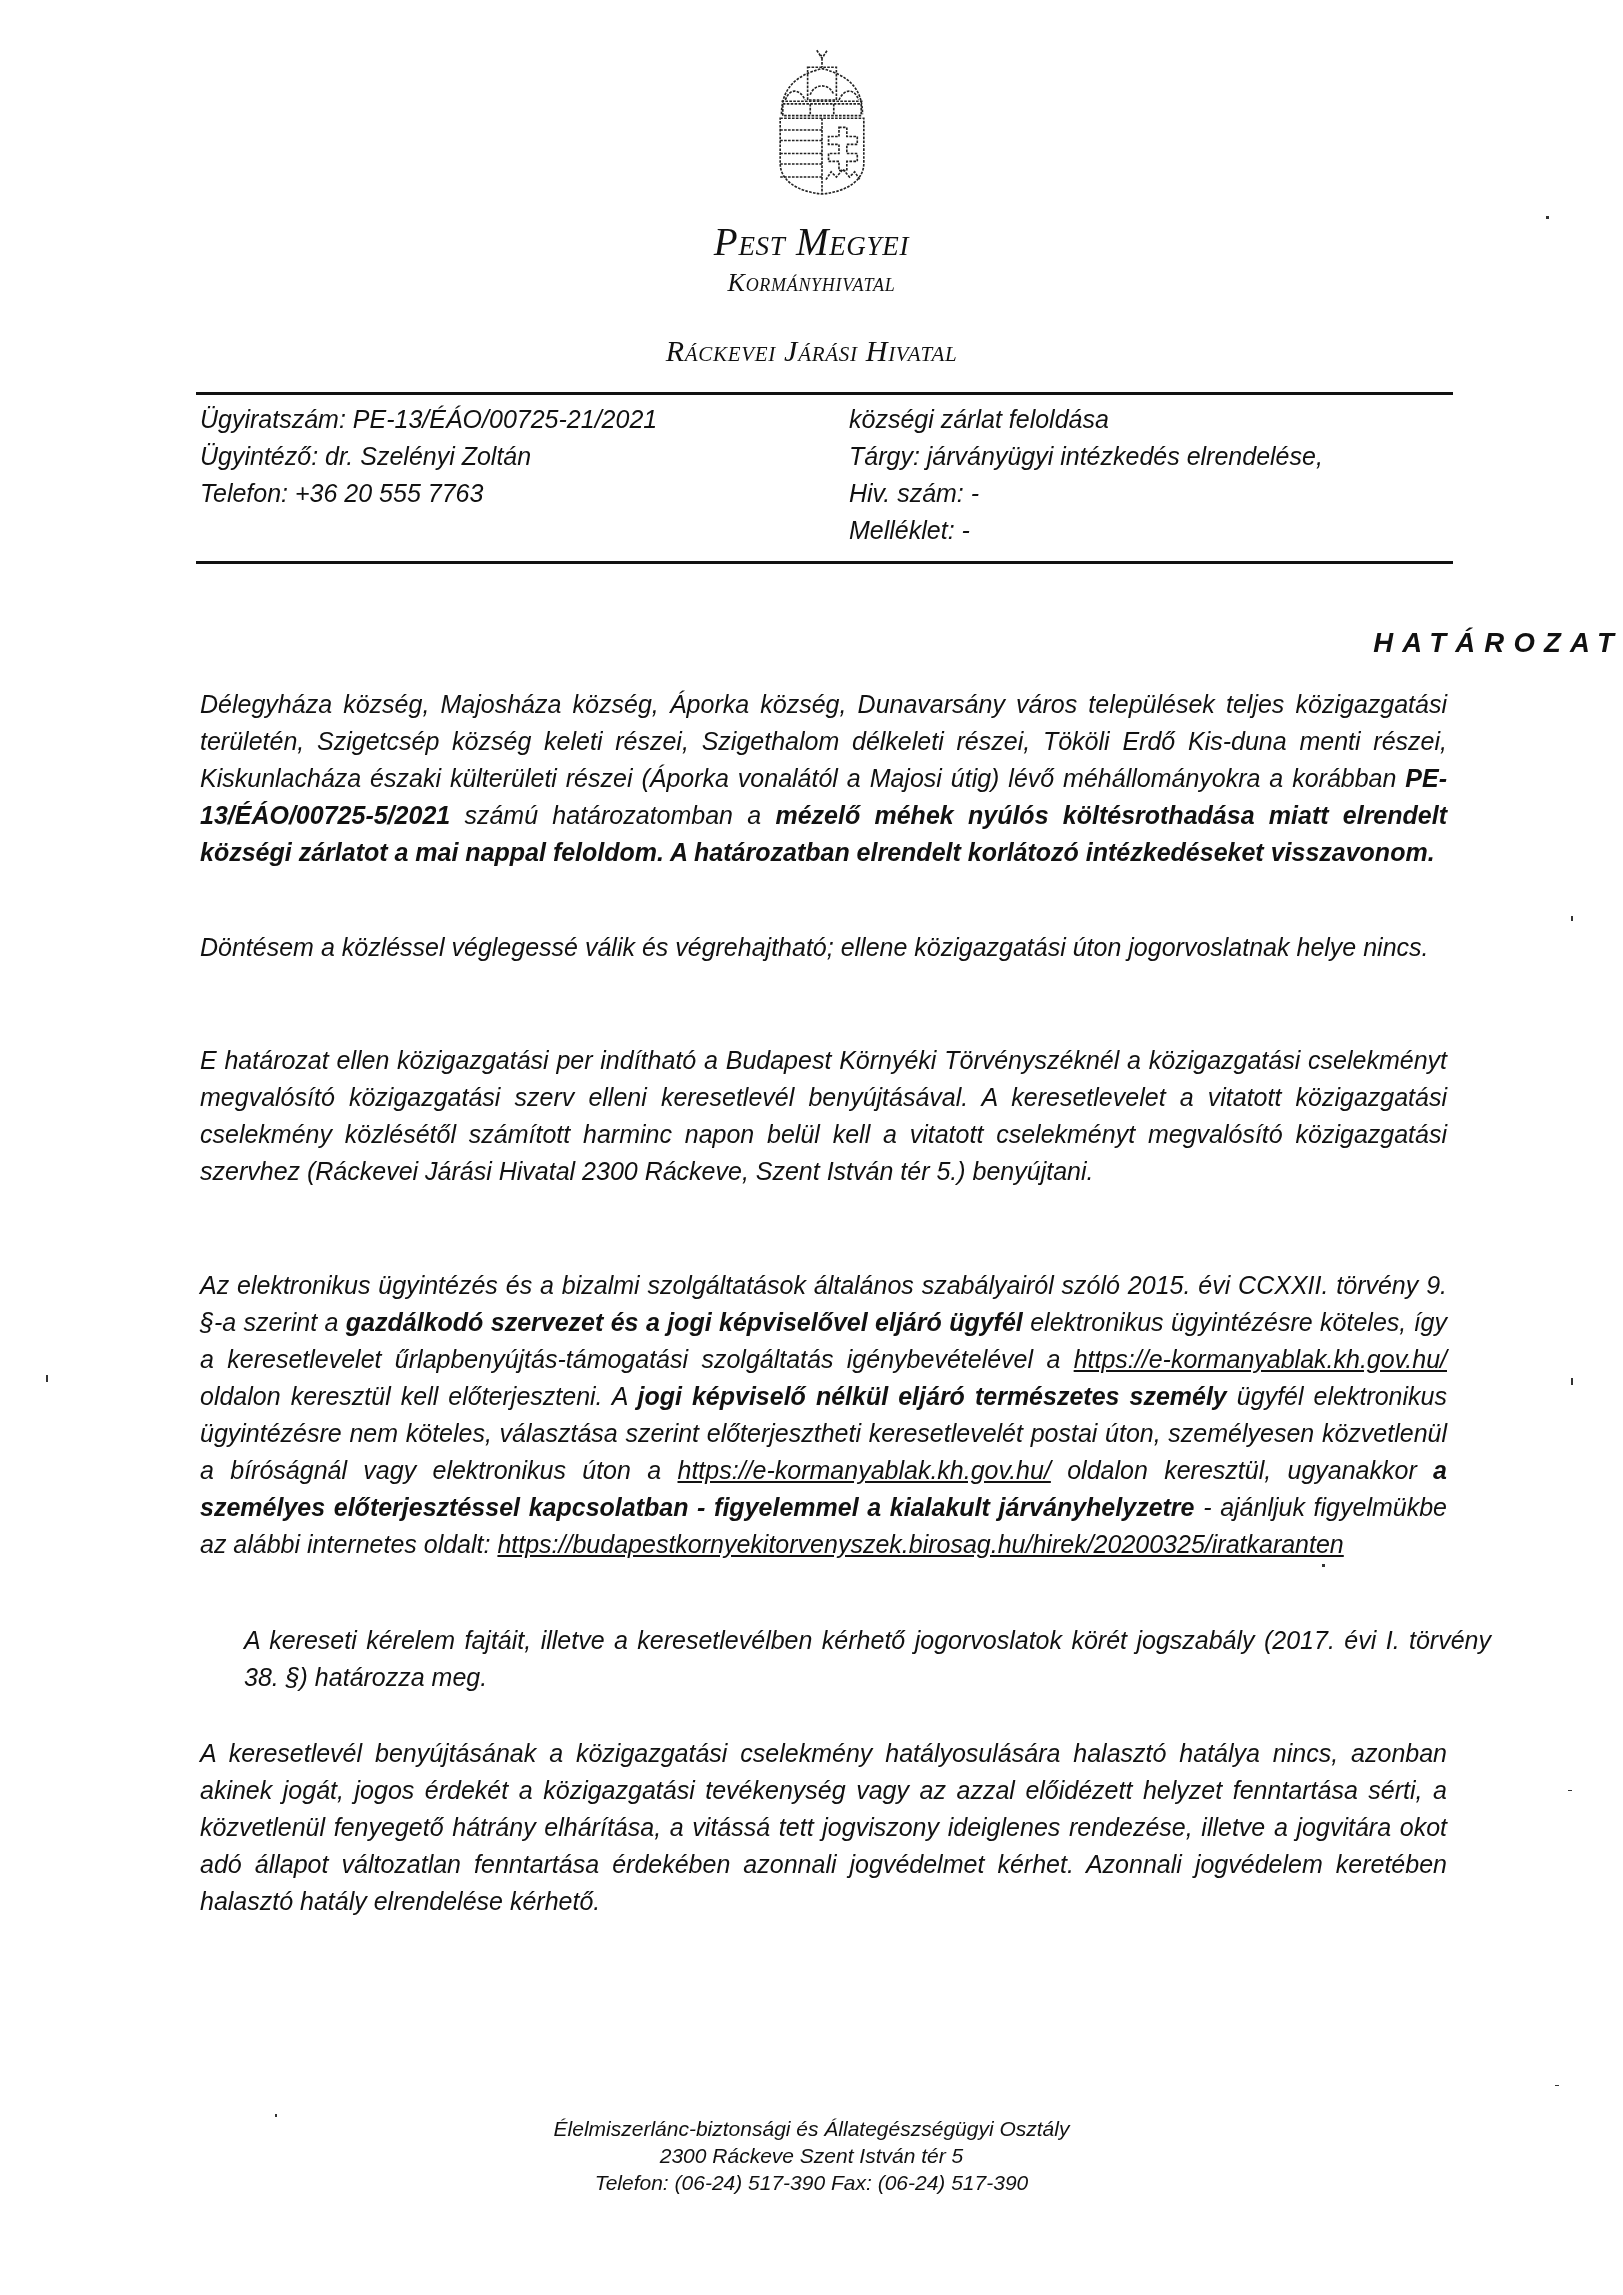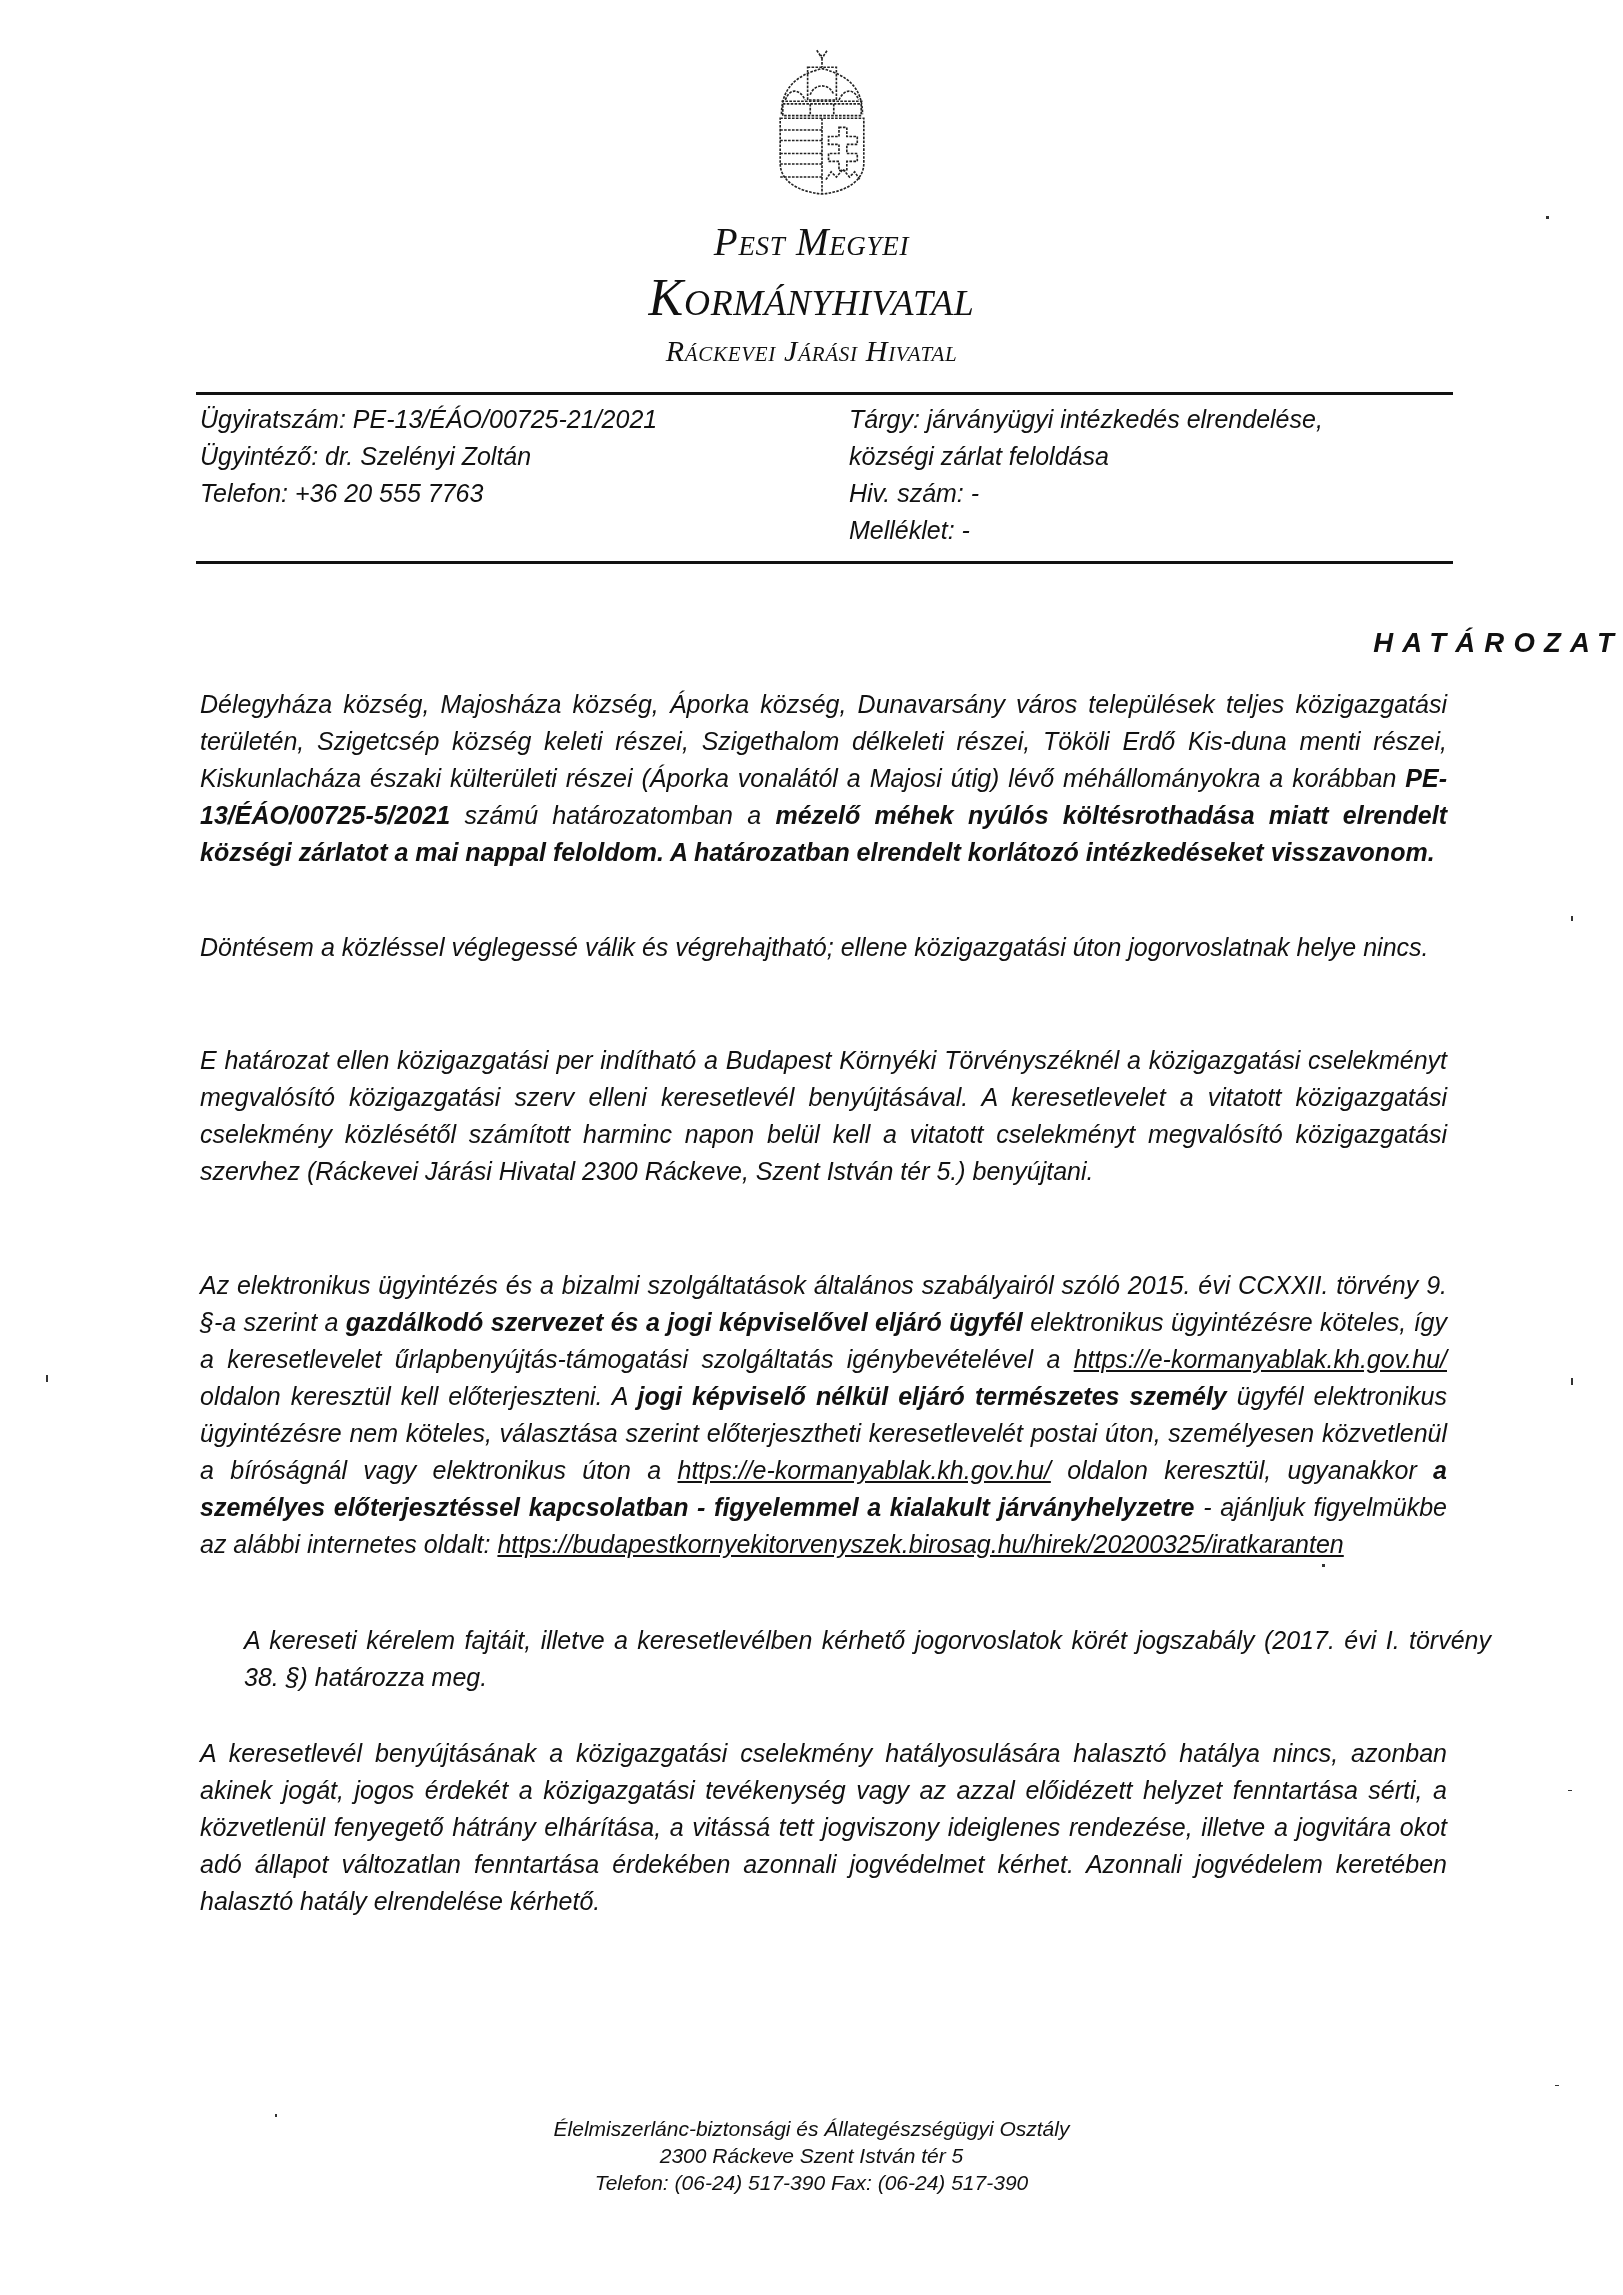--- a/index.html
+++ b/index.html
@@ -3,21 +3,21 @@
 <meta charset="utf-8">
 <style>
   html, body { margin: 0; padding: 0; background: #ffffff; }
   body { width: 1623px; height: 2295px; position: relative; overflow: hidden; color: #111; font-family: "Liberation Sans", sans-serif; }
   .page { position: absolute; left: 0; top: 0; width: 1623px; height: 2295px; font-style: italic; }
 
   .crest { position: absolute; left: 776px; top: 49px; width: 92px; height: 147px; }
 
   .org { position: absolute; left: 0; width: 1623px; text-align: center; font-family: "Liberation Serif", serif; font-variant: small-caps; letter-spacing: 0.7px; color: #111; }
   .org-1 { top: 219px; font-size: 39px; }
-  .org-2 { top: 268px; font-size: 52px; }
+  .org-2 { top: 268px; font-size: 26px; }
   .org-3 { top: 334px; font-size: 30px; }
 
   .rule { position: absolute; left: 196px; width: 1257px; height: 3.3px; background: #111; }
   .rule-top { top: 392px; }
   .rule-bottom { top: 561px; height: 3.3px; }
 
   .meta { position: absolute; font-size: 25px; line-height: 37px; }
   .meta-left { left: 200px; top: 401px; }
   .meta-right { left: 849px; top: 401px; }
   .meta div { white-space: nowrap; }
@@ -71,22 +71,22 @@
 
   <div class="rule rule-top"></div>
 
   <div class="meta meta-left">
     <div>Ügyiratszám: PE-13/ÉÁO/00725-21/2021</div>
     <div>Ügyintéző: dr. Szelényi Zoltán</div>
     <div>Telefon: +36 20 555 7763</div>
   </div>
 
   <div class="meta meta-right">
+    <div>községi zárlat feloldása</div>
     <div>Tárgy: járványügyi intézkedés elrendelése,</div>
-    <div>községi zárlat feloldása</div>
     <div>Hiv. szám: -</div>
     <div>Melléklet: -</div>
   </div>
 
   <div class="rule rule-bottom"></div>
 
   <div class="title">HATÁROZAT</div>
 
   <div class="para p1"><span>Délegyháza község, Majosháza község, Áporka község, Dunavarsány város települések teljes közigazgatási területén, Szigetcsép község keleti részei, Szigethalom délkeleti részei, Tököli Erdő Kis-duna menti részei, Kiskunlacháza északi külterületi részei (Áporka vonalától a Majosi útig) lévő méhállományokra a korábban </span><b>PE-13/ÉÁO/00725-5/2021</b><span> számú határozatomban a </span><b>mézelő méhek nyúlós költésrothadása miatt elrendelt községi zárlatot a mai nappal feloldom. A határozatban elrendelt korlátozó intézkedéseket visszavonom.</b></div>
 

